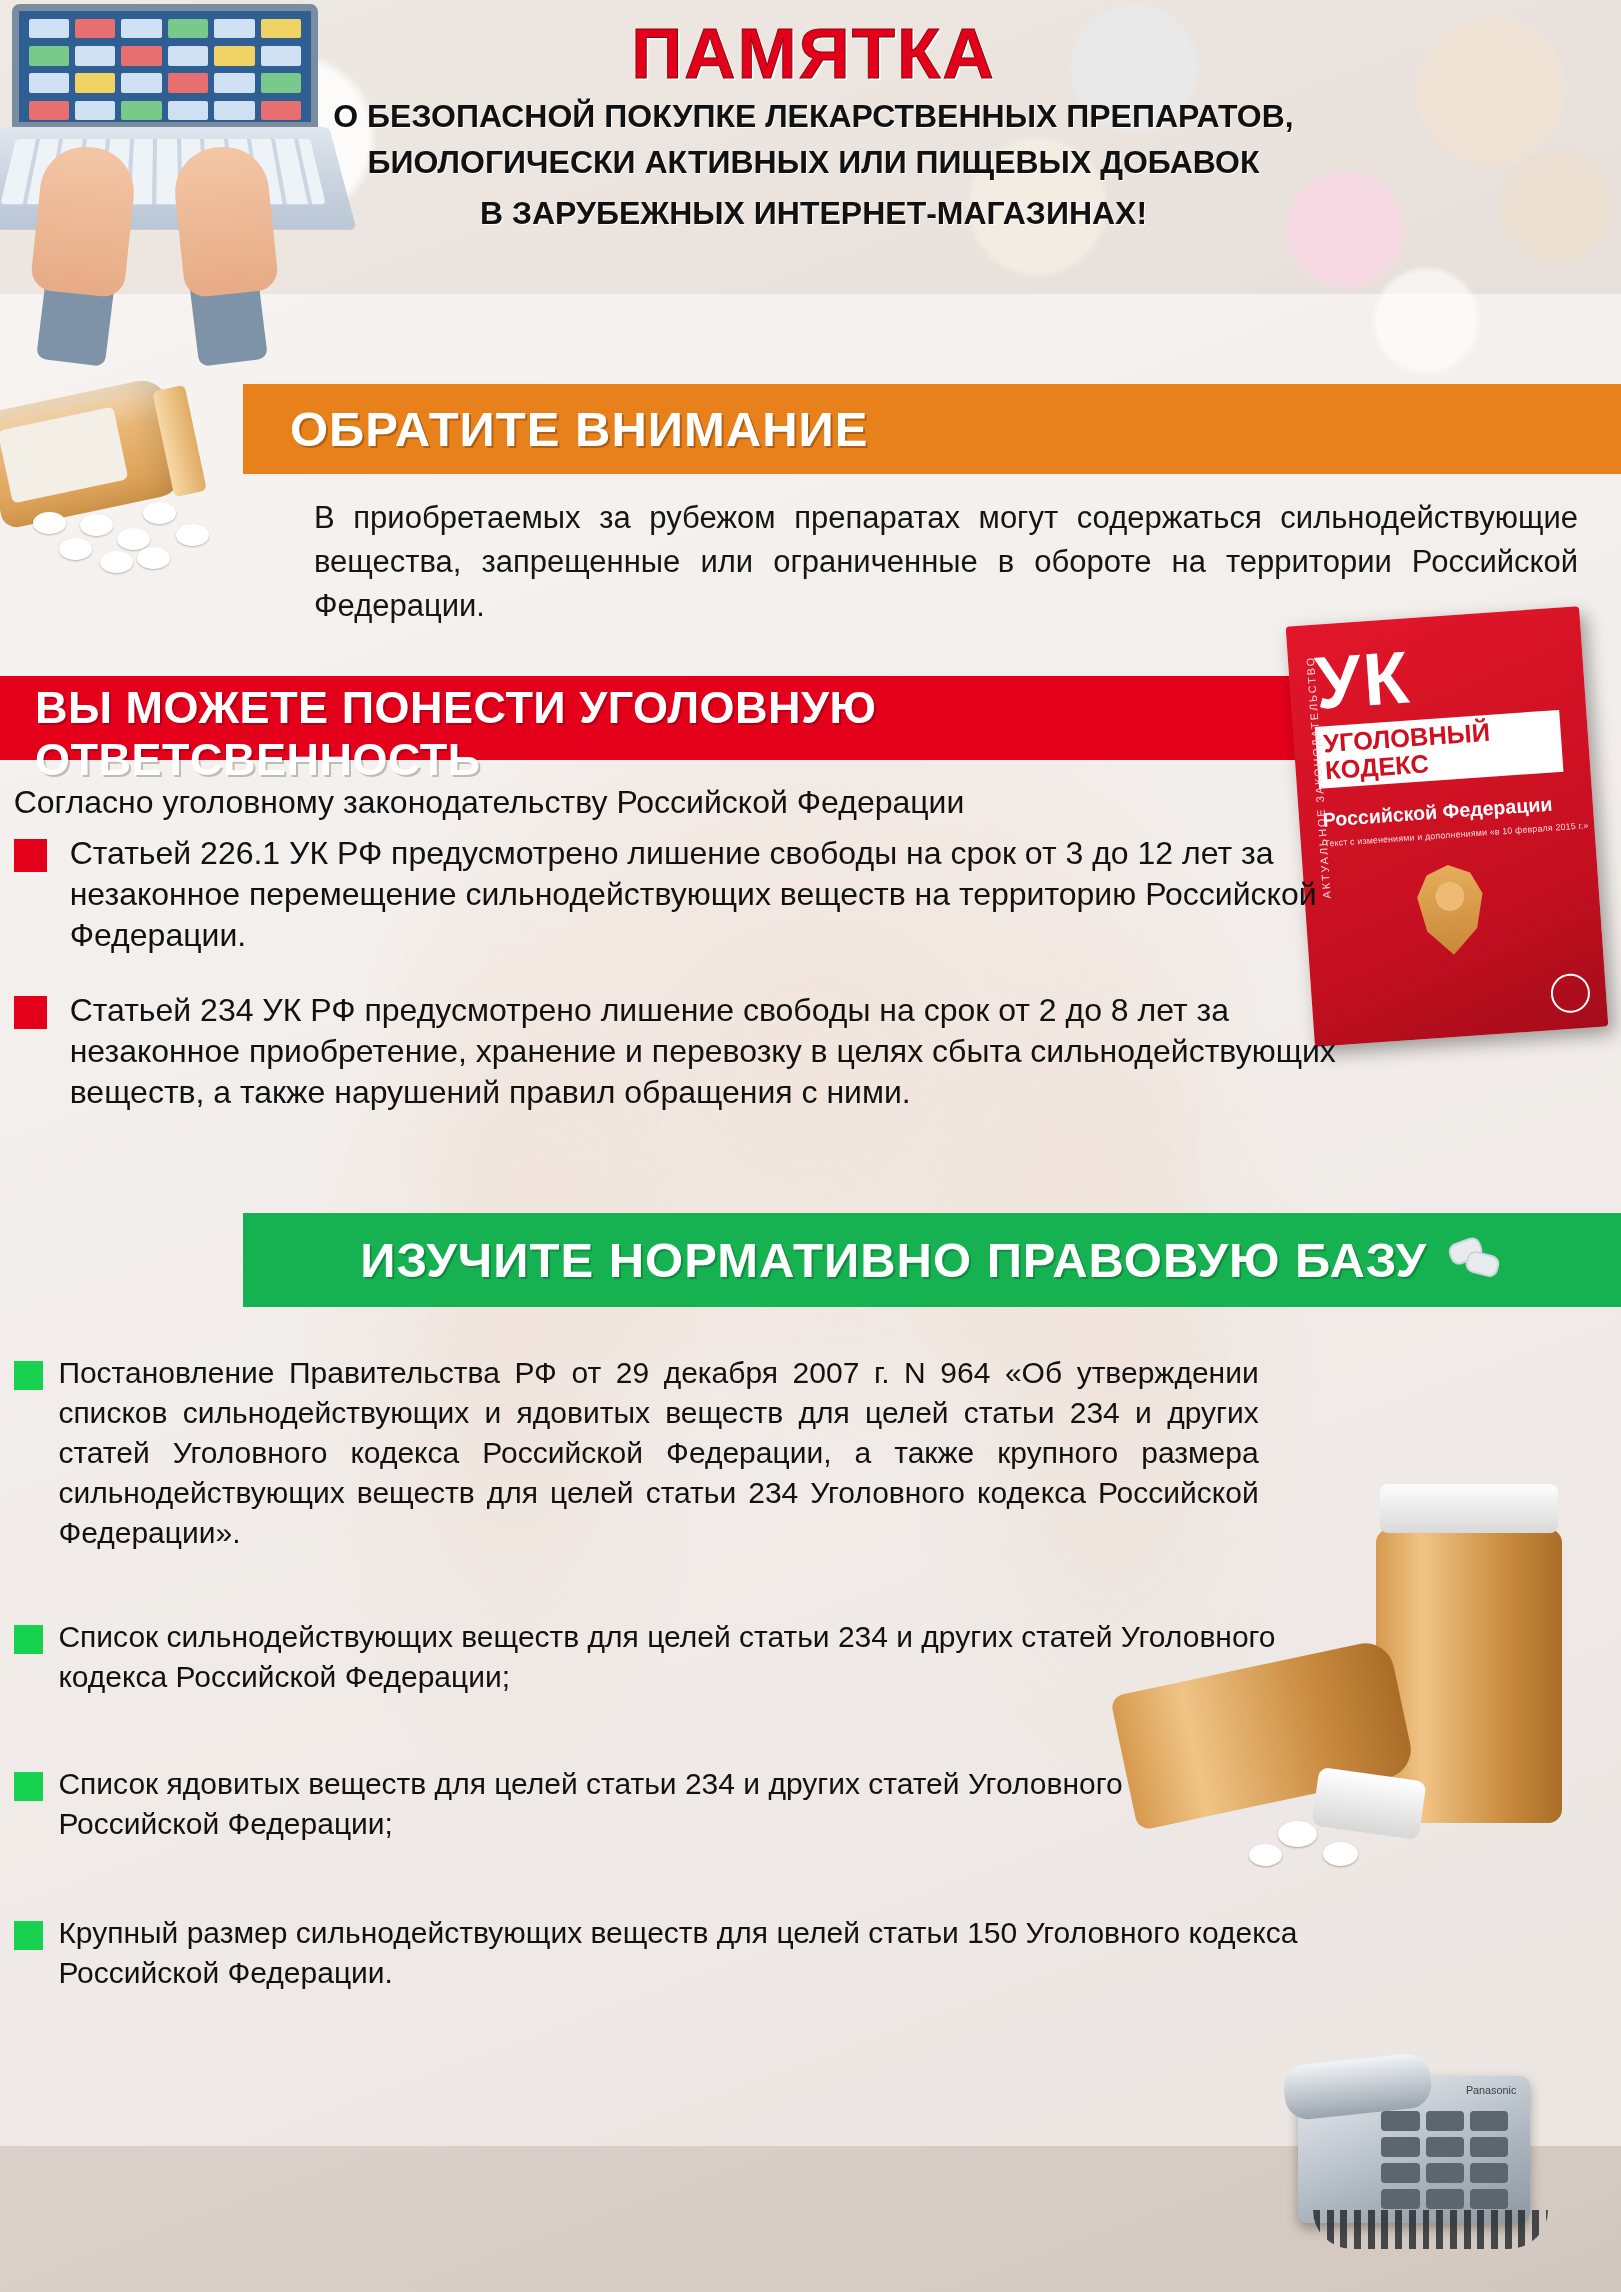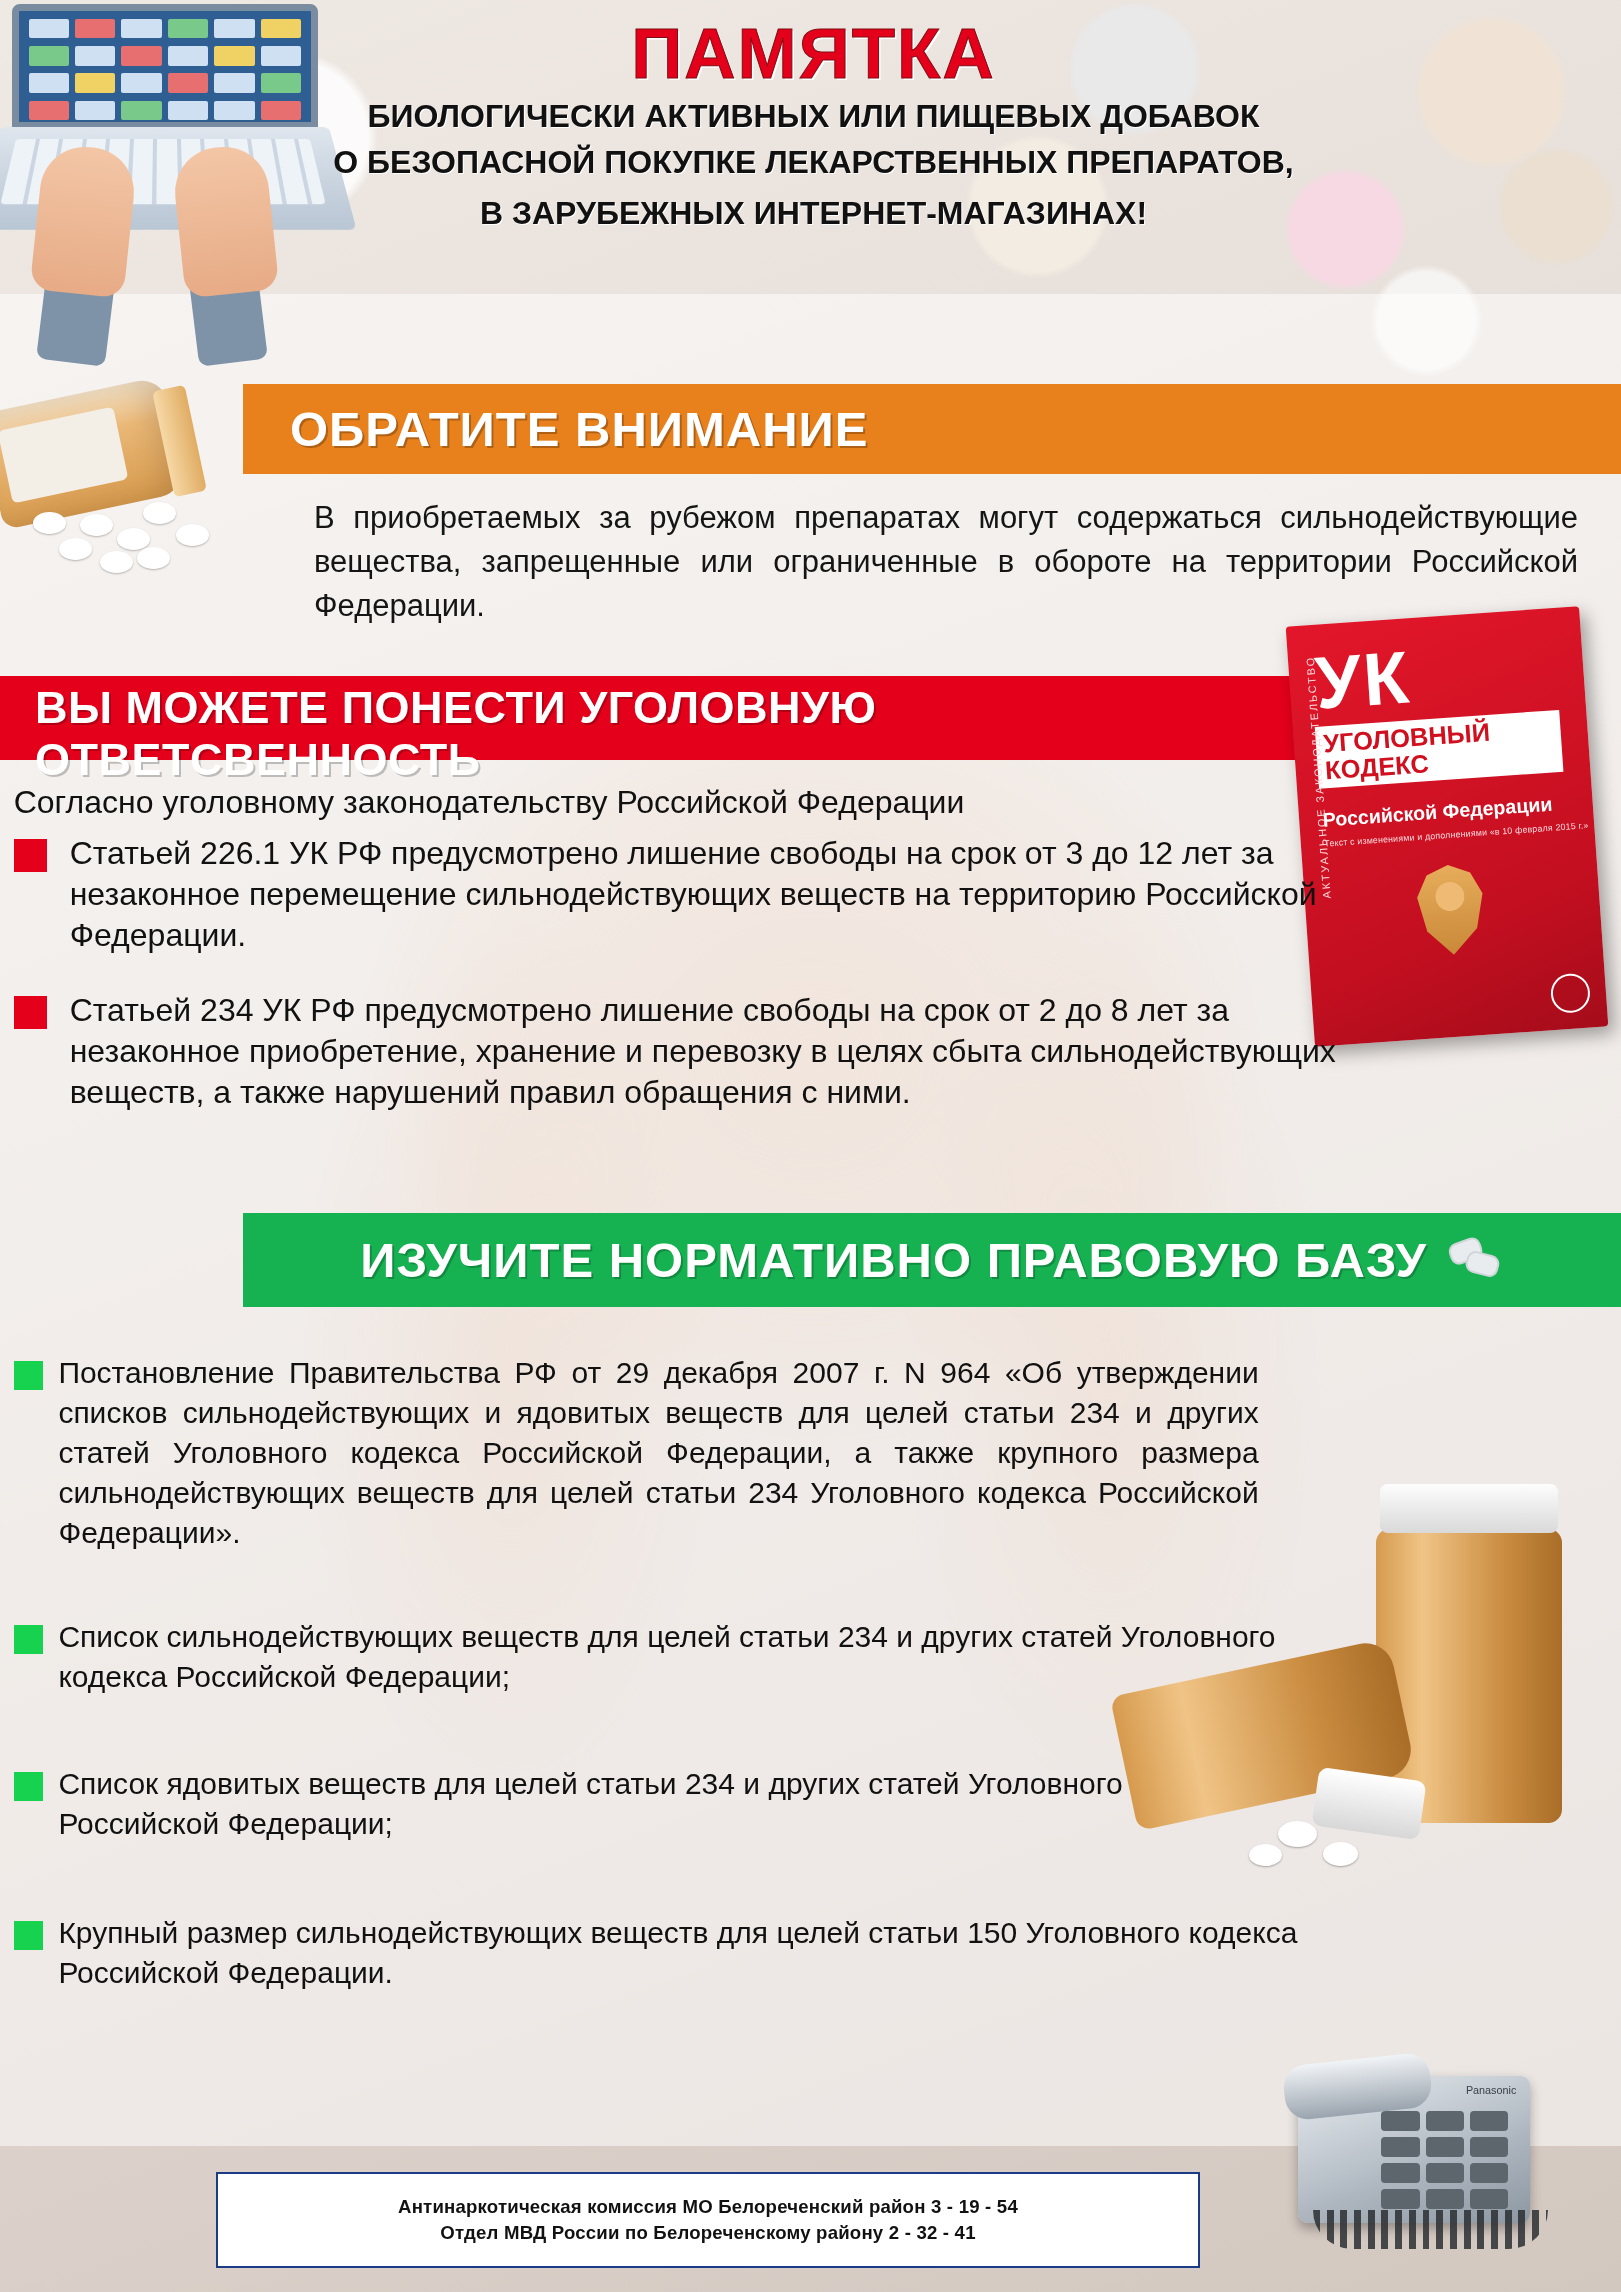--- a/index.html
+++ b/index.html
@@ -518,22 +518,22 @@
     <div class="pill" style="left:69px; top:173px;"></div>
     <div class="pill" style="left:110px; top:186px;"></div>
     <div class="pill" style="left:153px; top:137px;"></div>
     <div class="pill" style="left:43px; top:147px;"></div>
     <div class="pill" style="left:147px; top:182px;"></div>
     <div class="pill" style="left:186px; top:159px;"></div>
   </div>
 
   <div class="title-block">
     <div class="title-main">ПАМЯТКА</div>
+    <div class="title-sub">О БЕЗОПАСНОЙ ПОКУПКЕ ЛЕКАРСТВЕННЫХ ПРЕПАРАТОВ,</div>
     <div class="title-sub">БИОЛОГИЧЕСКИ АКТИВНЫХ ИЛИ ПИЩЕВЫХ ДОБАВОК</div>
-    <div class="title-sub">О БЕЗОПАСНОЙ ПОКУПКЕ ЛЕКАРСТВЕННЫХ ПРЕПАРАТОВ,</div>
     <div class="title-sub2">В ЗАРУБЕЖНЫХ ИНТЕРНЕТ-МАГАЗИНАХ!</div>
   </div>
 
   <div class="banner-orange">
     <span>ОБРАТИТЕ ВНИМАНИЕ</span>
   </div>
   <div class="attention-text">В приобретаемых за рубежом препаратах могут содержаться сильнодействующие вещества, запрещенные или ограниченные в обороте на территории Российской Федерации.</div>
 
   <div class="banner-red">
     <span>ВЫ МОЖЕТЕ ПОНЕСТИ УГОЛОВНУЮ ОТВЕТСВЕННОСТЬ</span>
@@ -615,19 +615,15 @@
           <i></i>
           <i></i>
           <i></i>
           <i></i>
       </div>
     </div>
     <div class="handset"></div>
     <div class="cord"></div>
   </div>
 
-  <div class="footer-box">
-    <div class="line">Антинаркотическая комиссия МО Белореченский район     3 - 19 - 54</div>
-    <div class="line">Отдел МВД России по Белореченскому району   2 - 32 - 41</div>
-  </div>
 
 </div>
 
 
 </body></html>

